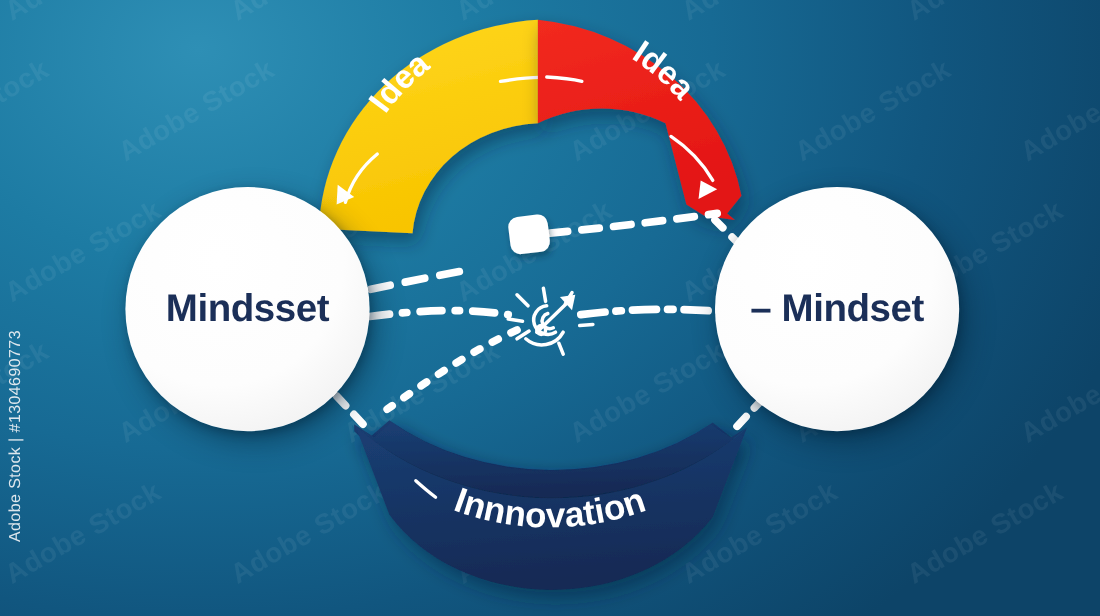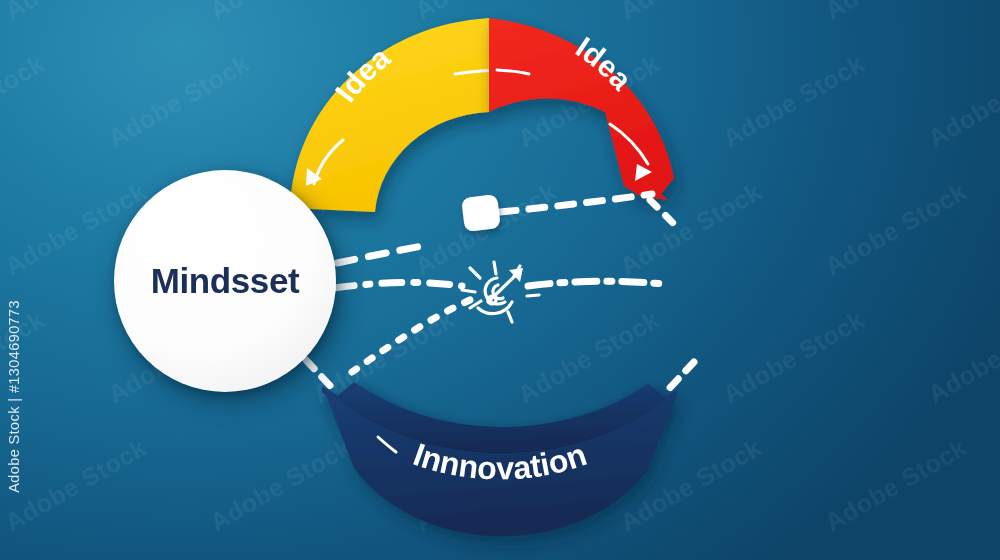--- a/index.html
+++ b/index.html
@@ -246,16 +246,19 @@
       <path d="M 523,268 l -14,2 l 11,12 z" fill="#ffffff" stroke="none"></path>
 
       <path d="M 478,308 a 22,22 0 0 0 34,-6"></path>
     </g>
   </svg>
 
   <div class="node-circle" style="left:114px; top:170px; width:222px; height:222px;">
     <span class="node-label">Mindsset</span>
   </div>
 
+  <div class="node-circle" style="left:650px; top:170px; width:222px; height:222px;">
+    <span class="node-label">– Mindset</span>
+  </div>
 
   <div id="credit">Adobe Stock | #1304690773</div>
 
 </div>
 
 </body></html>

